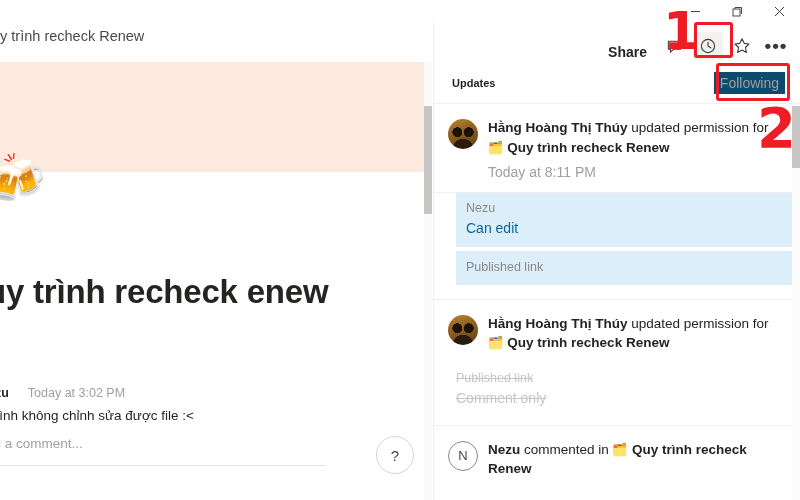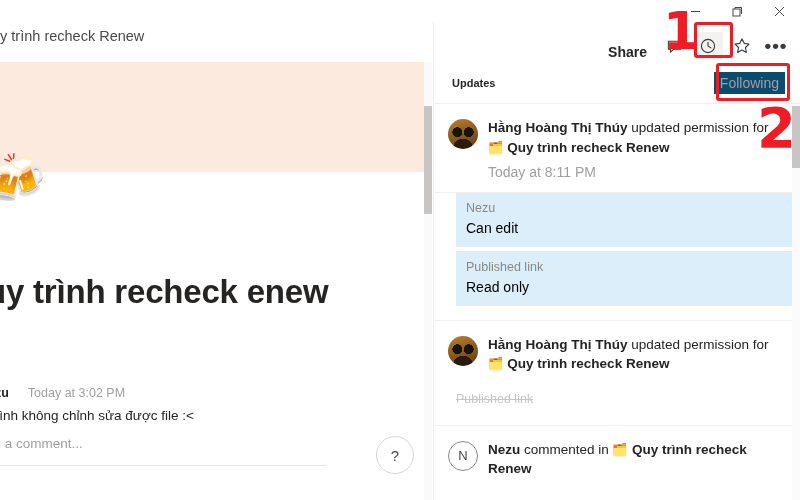--- a/index.html
+++ b/index.html
@@ -280,21 +280,21 @@
     padding: 7px 10px 8px 10px;
   }
   .perm-box + .perm-box { margin-top: 4px; }
   .perm-label {
     font-size: 12.5px;
     color: #8a8886;
     line-height: 1.5;
   }
   .perm-value {
     font-size: 14px;
-    color: #000000;
+    color: #0369a1;
     line-height: 1.5;
   }
   .perm-plain {
     margin-top: 12px;
     margin-left: 22px;
   }
   .perm-plain .perm-label,
   .perm-plain .perm-value {
     color: #c8c6c4;
     text-decoration: line-through;
@@ -435,39 +435,39 @@
           <div class="update-time">Today at 8:11 PM</div>
         </div>
       </div>
       <div style="margin-top:-11px;">
         <div class="perm-box">
           <div class="perm-label">Nezu</div>
           <div class="perm-value">Can edit</div>
         </div>
         <div class="perm-box">
           <div class="perm-label">Published link</div>
-          <div class="perm-value">Read only</div>
         </div>
         <div style="height:14px;border-bottom:1px solid #f0efee;"></div>
       </div>
 
       <div class="update-item" style="border-bottom:none;padding-bottom:4px;">
         <div class="avatar photo"></div>
         <div class="update-main">
           <div class="update-text">
             <span class="name">Hằng Hoàng Thị Thúy</span>
             <span class="verb">updated permission for</span>
             <span class="file-emoji">🗂️</span>
             <span class="doc">Quy trình recheck Renew</span>
           </div>
         </div>
       </div>
       <div>
         <div class="perm-plain">
           <div class="perm-label">Published link</div>
+          <div class="perm-value">Comment only</div>
         </div>
         <div style="height:16px;border-bottom:1px solid #f0efee;"></div>
       </div>
 
       <div class="update-item" style="border-bottom:none;">
         <div class="avatar initial">
           <span>N</span>
         </div>
         <div class="update-main">
           <div class="update-text">

